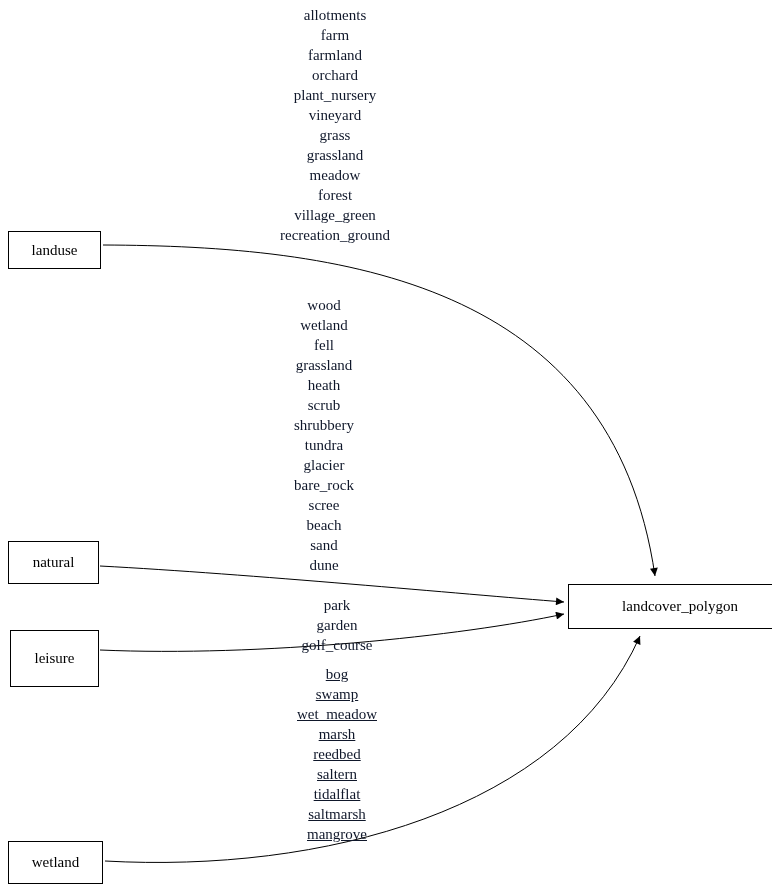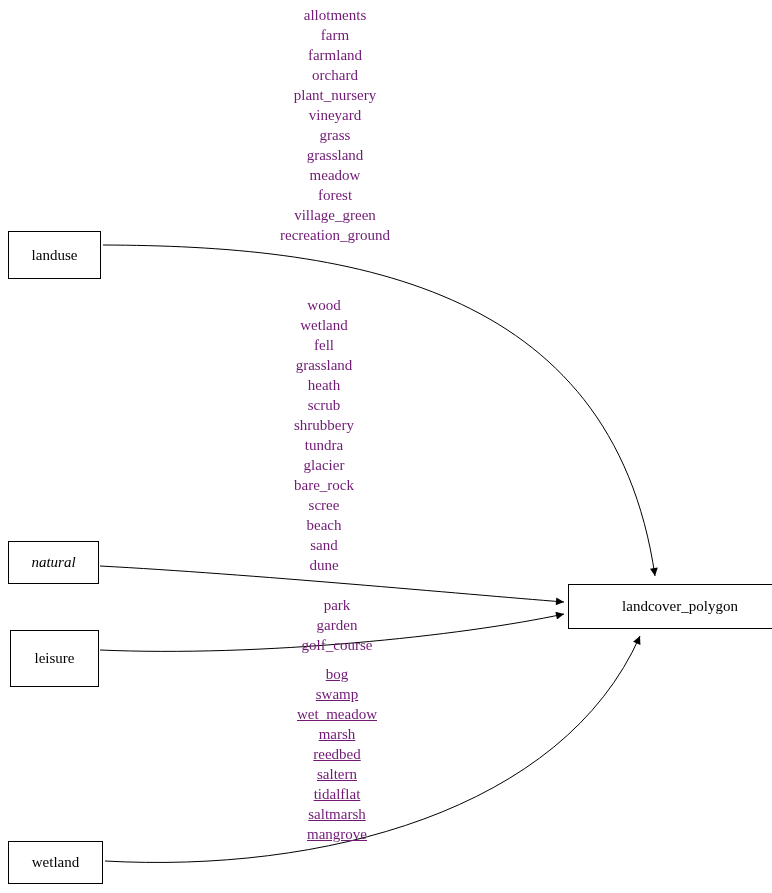--- a/index.html
+++ b/index.html
@@ -31,33 +31,33 @@
     position: absolute;
     box-sizing: border-box;
     border: 1px solid #000000;
     background: #ffffff;
     display: flex;
     align-items: center;
     justify-content: center;
     font-size: 15px;
     color: #000000;
   }
-  .node-landuse   { left: 8px;   top: 231px; width: 93px;  height: 48px; }
-  .node-natural   { left: 8px;   top: 541px; width: 91px;  height: 43px; font-style: italic; }
+  .node-landuse   { left: 8px;   top: 231px; width: 93px;  height: 38px; }
+  .node-natural   { left: 8px;   top: 541px; width: 91px;  height: 43px; }
   .node-leisure   { left: 10px;  top: 630px; width: 89px;  height: 57px; }
   .node-wetland   { left: 8px;   top: 841px; width: 95px;  height: 43px; }
   .node-landcover { left: 568px; top: 584px; width: 224px; height: 45px; }
   .edge-label {
     position: absolute;
     transform: translateX(-50%);
     white-space: pre-line;
     text-align: center;
     font-size: 15px;
     line-height: 20px;
-    color: #701a75;
+    color: #0f172a;
   }
   .label-landuse { left: 335px; top: 5px;   }
   .label-natural { left: 324px; top: 295px; }
   .label-leisure { left: 337px; top: 595px; }
   .label-wetland { left: 337px; top: 664px; text-decoration: underline; }
 </style>
 </head>
 <body>
 
 <div class="canvas">

